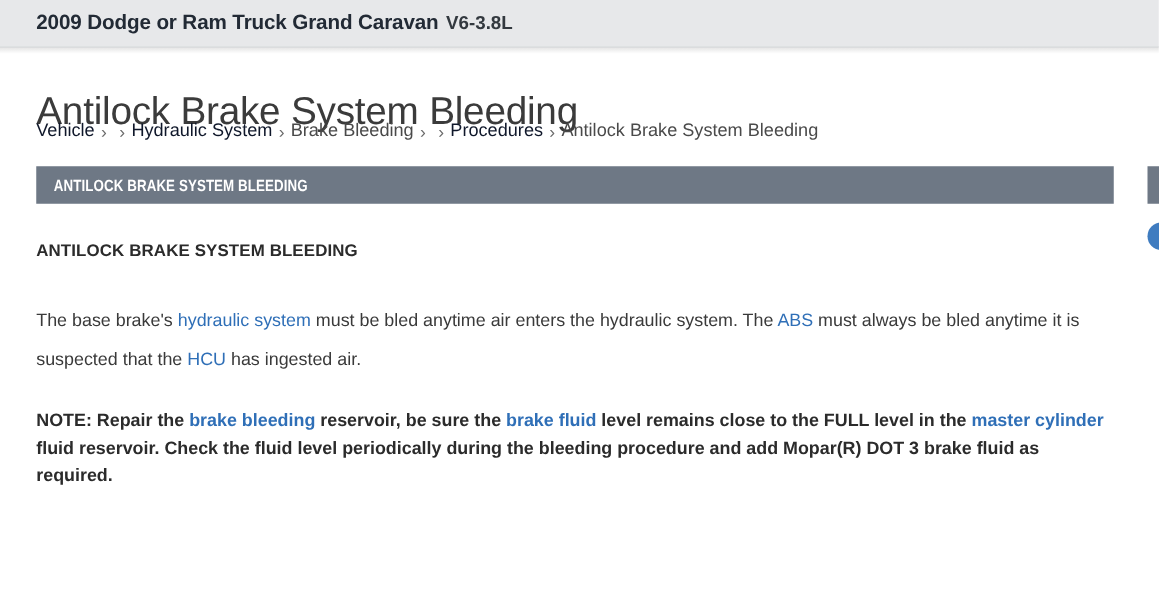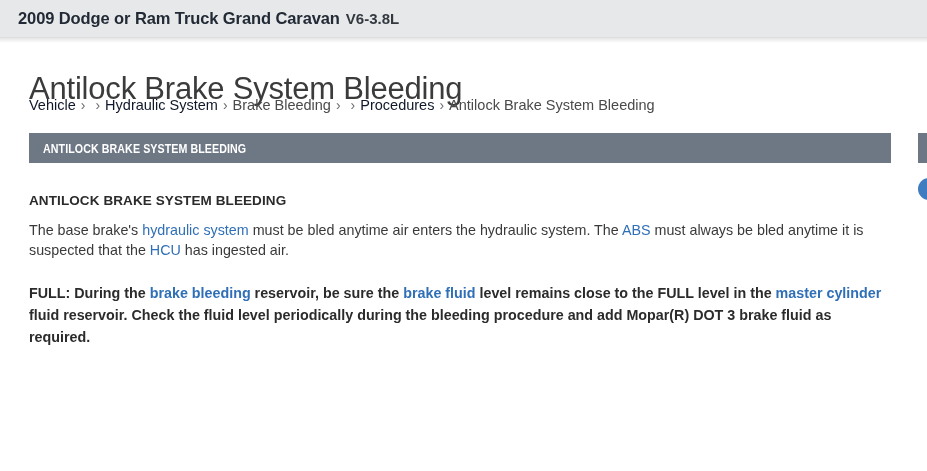--- a/index.html
+++ b/index.html
@@ -17,21 +17,21 @@
   .vehicle-bar {
     position: absolute;
     top: 0;
     left: 0;
     width: 927px;
     height: 38px;
     background: #e7e8ea;
     border-bottom: 1px solid #dcdee0;
     display: flex;
     align-items: center;
-    padding-left: 18px;
+    padding-left: 29px;
   }
   .vehicle-bar .shadow-strip {
     position: absolute;
     left: 0;
     top: 38px;
     width: 927px;
     height: 5px;
     background: linear-gradient(to bottom, rgba(0,0,0,0.10), rgba(0,0,0,0));
     pointer-events: none;
   }
@@ -134,23 +134,23 @@
   }
   .sub-heading {
     font-size: 13.5px;
     font-weight: bold;
     color: #2b2b2b;
     letter-spacing: 0.1px;
     margin: 8px 0 0 0;
   }
   p.body-para {
     font-size: 14.3px;
-    line-height: 20px;
+    line-height: 31px;
     color: #3a3a3a;
-    margin: 12px 0 0 0;
+    margin: 34px 0 0 0;
   }
   p.note-para {
     font-size: 14.3px;
     line-height: 22px;
     color: #2b2b2b;
     font-weight: bold;
     margin: 22px 0 0 0;
   }
   a.inline-link {
     color: #2f6fb7;
@@ -195,16 +195,16 @@
 
   <div class="sub-heading">ANTILOCK BRAKE SYSTEM BLEEDING</div>
 
   <p class="body-para">
     <span>The base brake's </span><a class="inline-link">hydraulic system</a><span> must be bled anytime air enters the hydraulic system. The </span><a class="inline-link">ABS</a><span> must always be bled anytime it is suspected that the </span><a class="inline-link">HCU</a><span> has ingested air.</span>
   </p>
 
 
 
   <p class="note-para">
-    <span>FULL:  During the </span><a class="inline-link">brake bleeding</a><span> reservoir, be sure the </span><a class="inline-link">brake fluid</a><span> level remains close to the FULL level in the </span><a class="inline-link">master cylinder</a><span> fluid reservoir. Check the fluid level periodically during the bleeding procedure and add Mopar(R) DOT 3 brake fluid as required.</span>
+    <span>NOTE:  Repair the </span><a class="inline-link">brake bleeding</a><span> reservoir, be sure the </span><a class="inline-link">brake fluid</a><span> level remains close to the FULL level in the </span><a class="inline-link">master cylinder</a><span> fluid reservoir. Check the fluid level periodically during the bleeding procedure and add Mopar(R) DOT 3 brake fluid as required.</span>
   </p>
 
 </article>
 
 </body></html>

